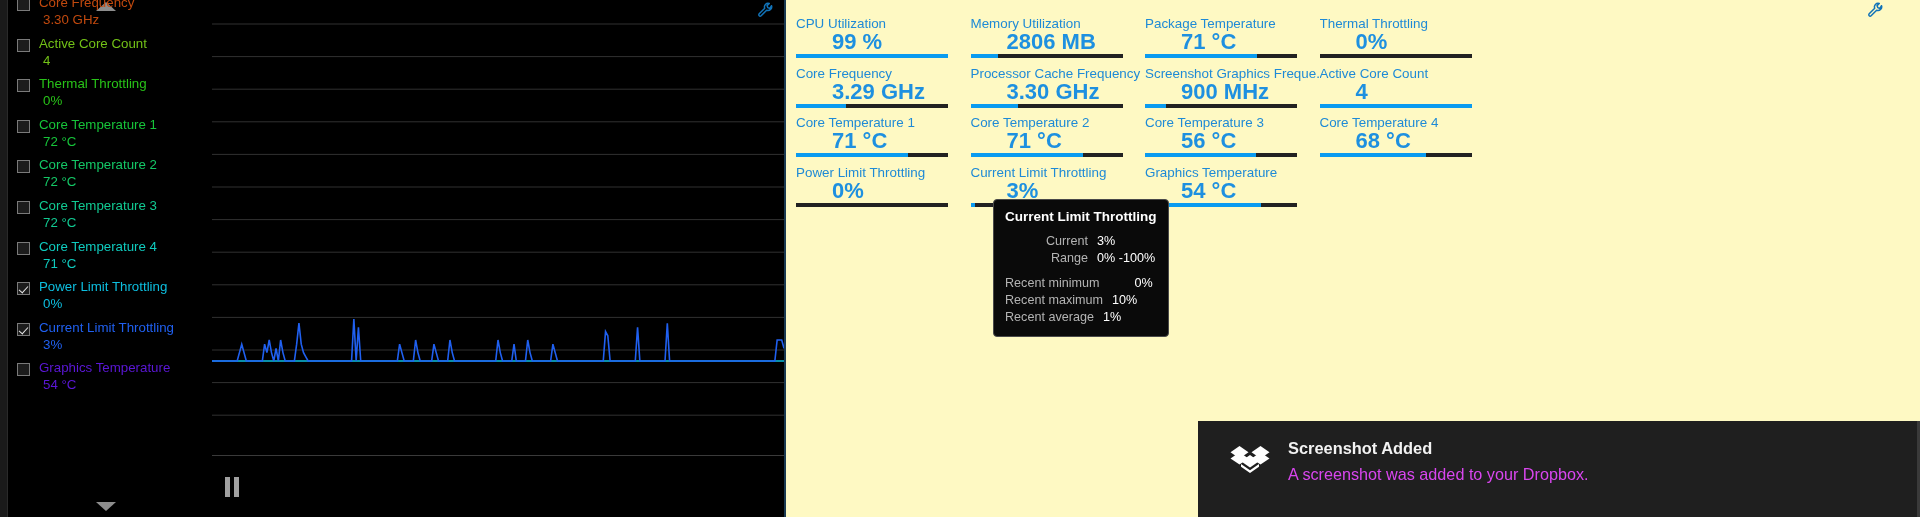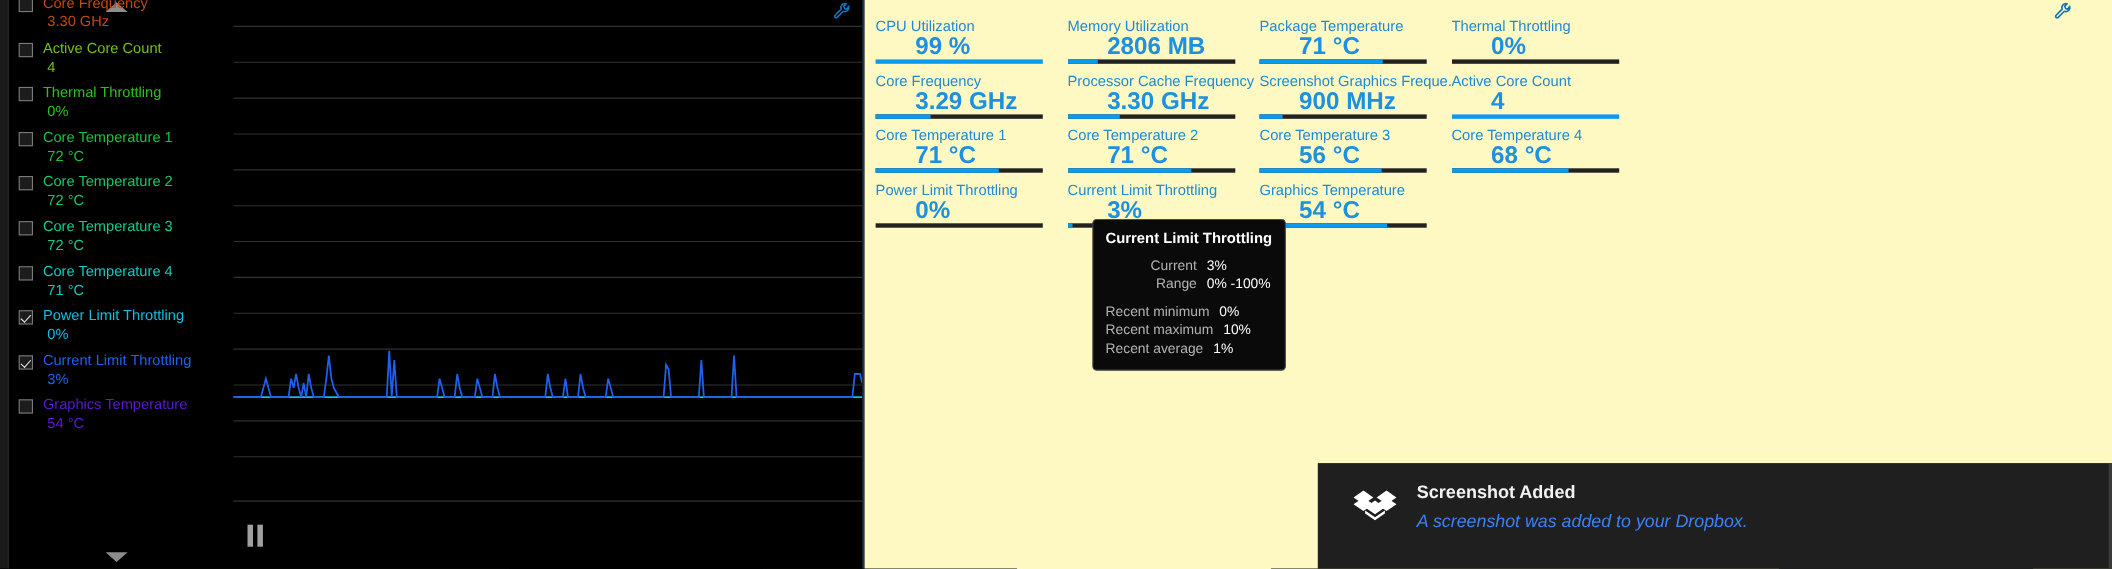--- a/index.html
+++ b/index.html
@@ -271,21 +271,21 @@
     white-space: nowrap;
   }
   .tip-row {
     display: flex;
     justify-content: flex-end;
     align-items: baseline;
     font-size: 12.6px;
     line-height: 17px;
     white-space: nowrap;
   }
-  .tip-row.spacer-above { margin-top: 8px; }
+  .tip-row.spacer-above { margin-top: 8px; gap: 26px; }
   .tip-key {
     color: #b4b4b4;
     text-align: right;
   }
   .tip-val {
     color: #ffffff;
     width: 60px;
     text-align: left;
     padding-left: 9px;
   }
@@ -315,22 +315,21 @@
     font-weight: bold;
     color: #f2f2f2;
   }
   #toast-body {
     position: absolute;
     left: 90px;
     top: 42px;
     width: 420px;
     font-size: 16.2px;
     line-height: 23px;
-    color: #3b82f6;
-    font-style: italic;
+    color: #d946ef;
   }
   #toast-rail {
     position: absolute;
     right: 0;
     top: 421px;
     width: 3px;
     height: 96px;
     background: #3a3a3a;
     z-index: 51;
   }

